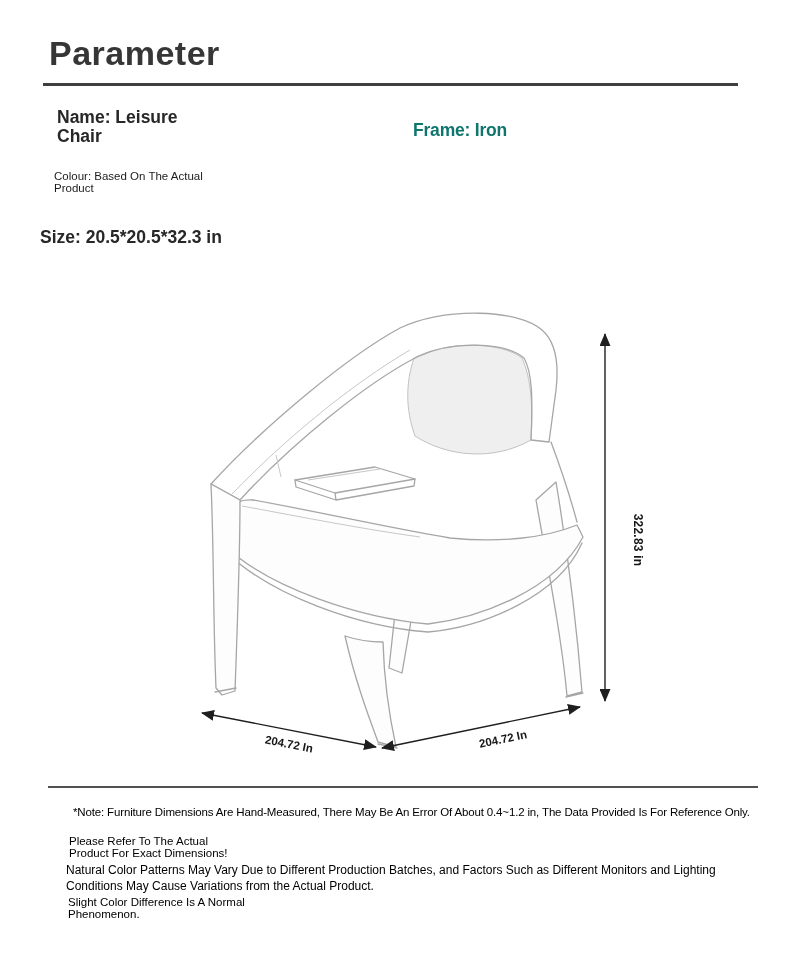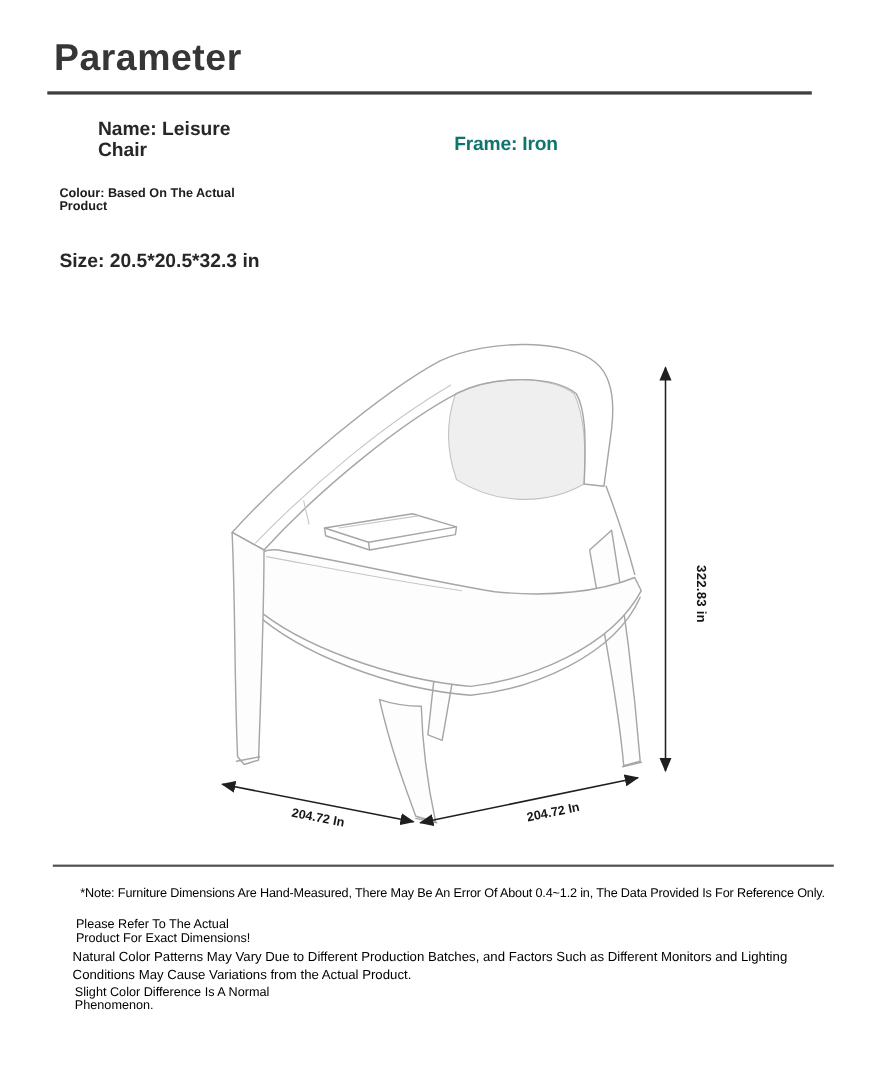--- a/index.html
+++ b/index.html
@@ -13,25 +13,25 @@
   .title {
     position:absolute; left:49px; top:34px;
     font-size:34px; font-weight:600; letter-spacing:0.5px; color:#363636;
   }
   .title-rule {
     position:absolute; left:43px; top:83px; width:695px; height:3px;
     background:#3f3f3f;
   }
   
   .spec { position:absolute; color:#272727; }
-  .spec-name   { left:57px;  top:108px; width:160px; font-size:17.5px; font-weight:700; line-height:1.1;margin-left:32px; }
+  .spec-name   { left:57px;  top:108px; width:160px; font-size:17.5px; font-weight:700; line-height:1.1; }
   .spec-frame  { left:413px; top:120px; font-size:17.5px; font-weight:700; letter-spacing:-0.2px; color:#0f766e; white-space:nowrap; }
-  .spec-colour { left:54px;  top:171px; width:180px; font-size:11.5px; font-weight:700; line-height:1.0; color:#1c1c1c; }
+  .spec-colour { left:54px;  top:171px; width:180px; font-size:11.5px; font-weight:400; line-height:1.0; color:#1c1c1c; }
   .spec-fabric { left:414px; top:164px; font-size:16.5px; font-weight:700; letter-spacing:-0.3px; color:#2d2d2d; white-space:nowrap; }
-  .spec-size   { left:54px;  top:227px; font-size:17.5px; font-weight:700; color:#272727; white-space:nowrap;text-align:right; }
+  .spec-size   { left:40px;  top:227px; font-size:17.5px; font-weight:700; color:#272727; white-space:nowrap;text-align:right; }
   
   .diagram { position:absolute; left:0; top:300px; width:790px; height:480px; }
   .dim-label {
     position:absolute; font-weight:700; color:#161616; text-align:center;
   }
   .dim-height {
     left:594px; top:533px; width:88px; font-size:12px; letter-spacing:0.2px;
     transform:rotate(90deg); transform-origin:center;
   }
   .dim-depth {

